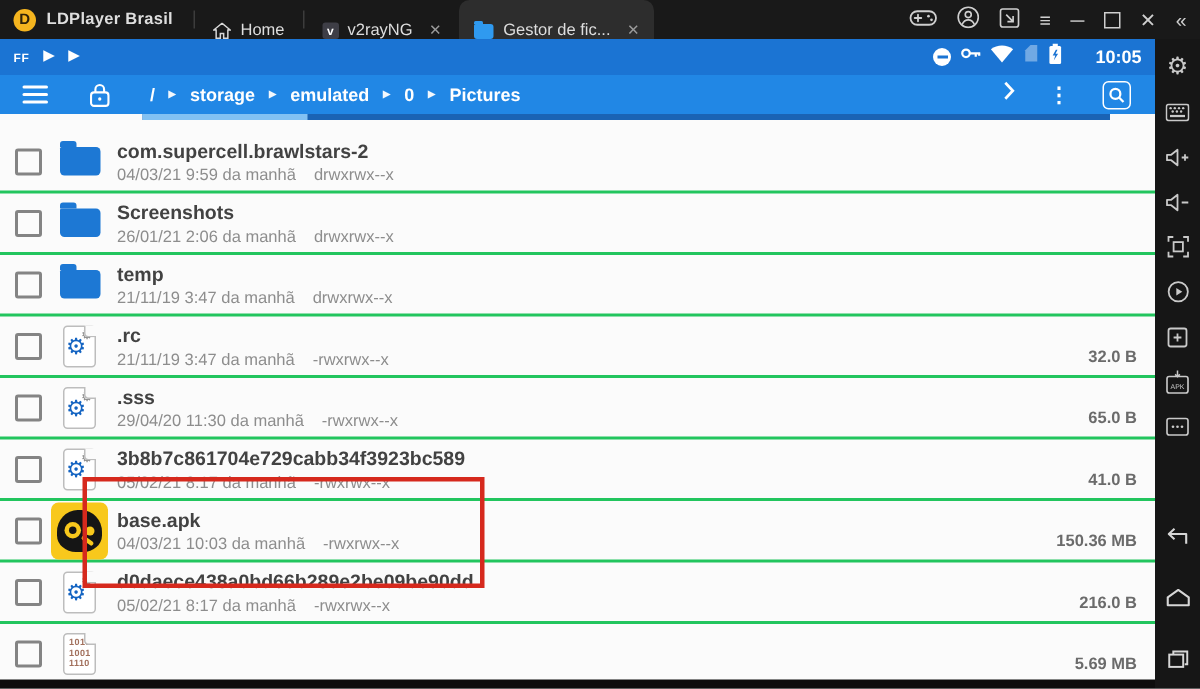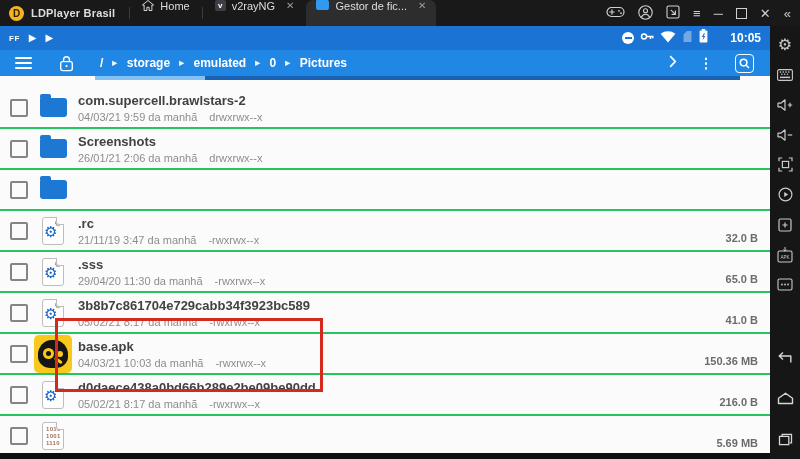--- a/index.html
+++ b/index.html
@@ -6,21 +6,21 @@
   .window{position:relative;width:800px;height:459px;background:#fbfbfb;overflow:hidden;
           font-family:"Liberation Sans",sans-serif;-webkit-font-smoothing:antialiased;}
 
   
   .titlebar{position:absolute;top:0;left:0;width:800px;height:26px;background:#191919;
             display:flex;align-items:center;color:#dedede;font-size:11px;z-index:10;}
   .logo{width:15px;height:15px;border-radius:50%;background:#f5b51f;margin:0 7px 0 9px;
         display:flex;align-items:center;justify-content:center;color:#2e2209;font-weight:bold;font-size:10px;flex:none;}
   .apptitle{font-weight:bold;letter-spacing:.2px;margin-right:14px;white-space:nowrap;}
   .vsep{width:1px;height:12px;background:#3c3c3c;flex:none;}
-  .tab{display:flex;align-items:flex-start;gap:6px;height:26px;padding:0 12px;white-space:nowrap;cursor:default;}
+  .tab{display:flex;align-items:flex-end;gap:6px;height:26px;padding:0 12px;white-space:nowrap;cursor:default;}
   .tab.active{background:#2d2d2d;border-radius:7px 7px 0 0;padding:0 10px;}
   .tclose{color:#9b9b9b;font-size:10px;margin-left:5px;}
   .homeglyph{display:flex;}
   .v2icon{width:11px;height:11px;border-radius:2px;background:#3e3e46;color:#fff;font-size:8px;font-weight:bold;
           display:flex;align-items:center;justify-content:center;flex:none;}
   .minifolder{width:13px;height:10px;background:#2f9af0;border-radius:1px 2px 2px 2px;position:relative;flex:none;}
   .minifolder::before{content:"";position:absolute;top:-2px;left:0;width:6px;height:2px;background:#2f9af0;border-radius:1px 1px 0 0;}
   .tb-controls{margin-left:auto;display:flex;align-items:center;gap:13px;padding-right:9px;color:#cfcfcf;}
   .tb-controls .glyph{font-size:13px;line-height:1;}
   .maxbox{width:9px;height:9px;border:1.2px solid #cfcfcf;display:inline-block;}
@@ -248,20 +248,24 @@
          <div class="fname">Screenshots</div>
          <div class="fmeta"><span>26/01/21 2:06 da manhã</span><span class="fperm">drwxrwx--x</span></div>
        </div>
 
      </div>
       <div class="row">
        <span class="checkbox"></span>
        <span class="iconwrap">
           <span class="folder"></span>
         </span>
+       <div class="finfo">
+         <div class="fname">temp</div>
+         <div class="fmeta"><span>21/11/19 3:47 da manhã</span><span class="fperm">drwxrwx--x</span></div>
+       </div>
 
      </div>
       <div class="row">
        <span class="checkbox"></span>
        <span class="iconwrap">
           <span class="page">
             <span class="gear-main">⚙</span>
             <span class="gear-small">⚙</span>
           </span>
         </span>

